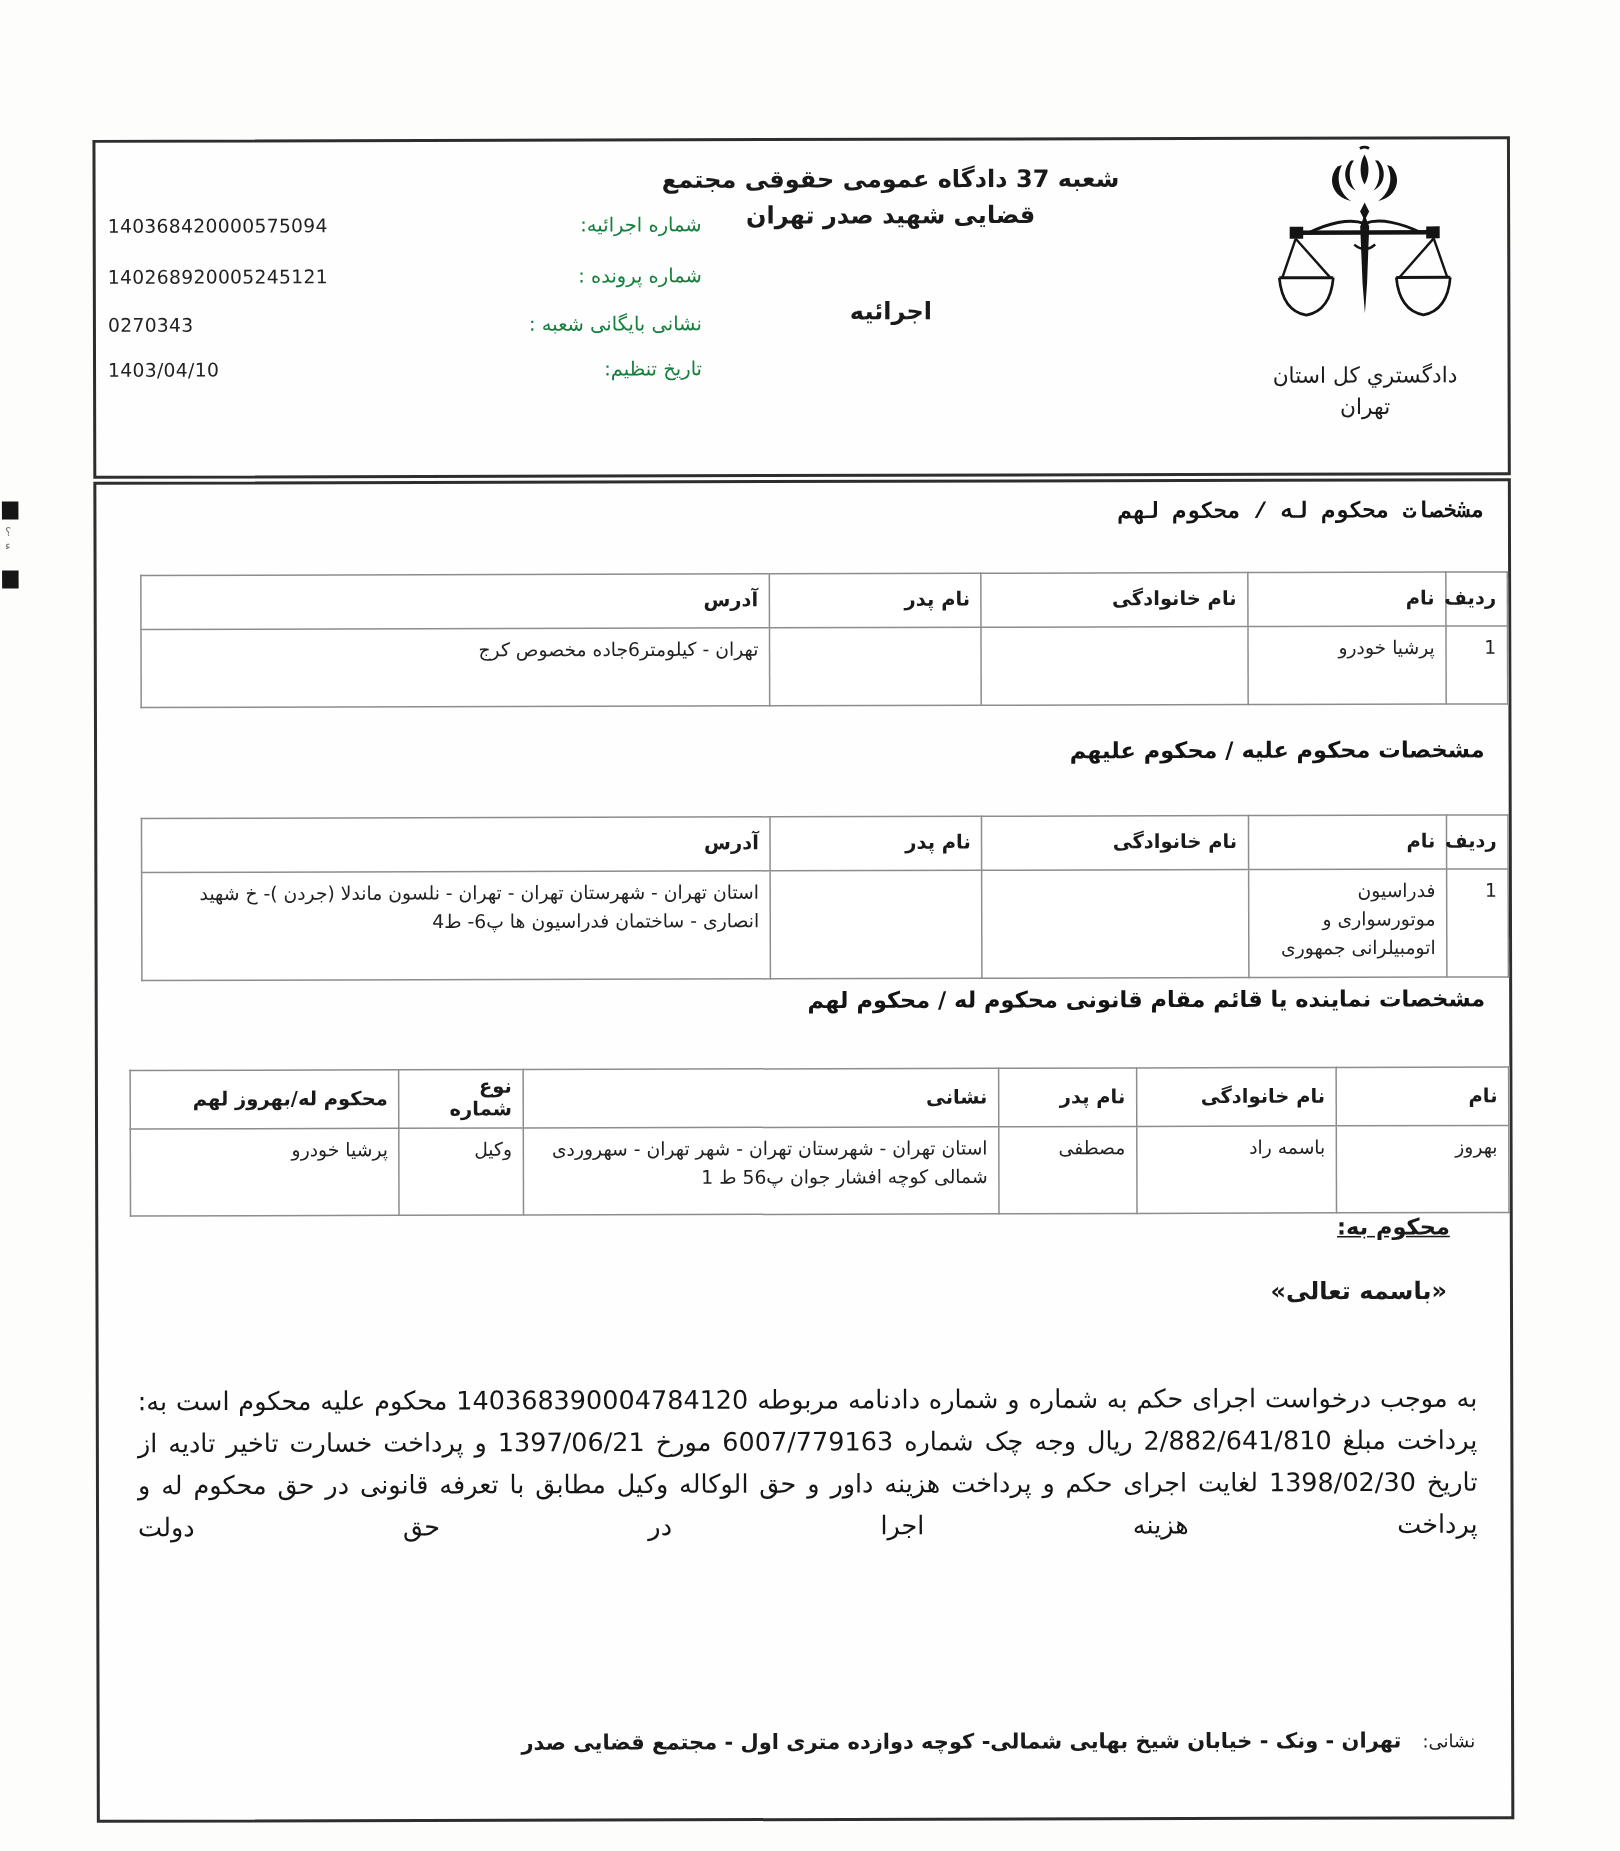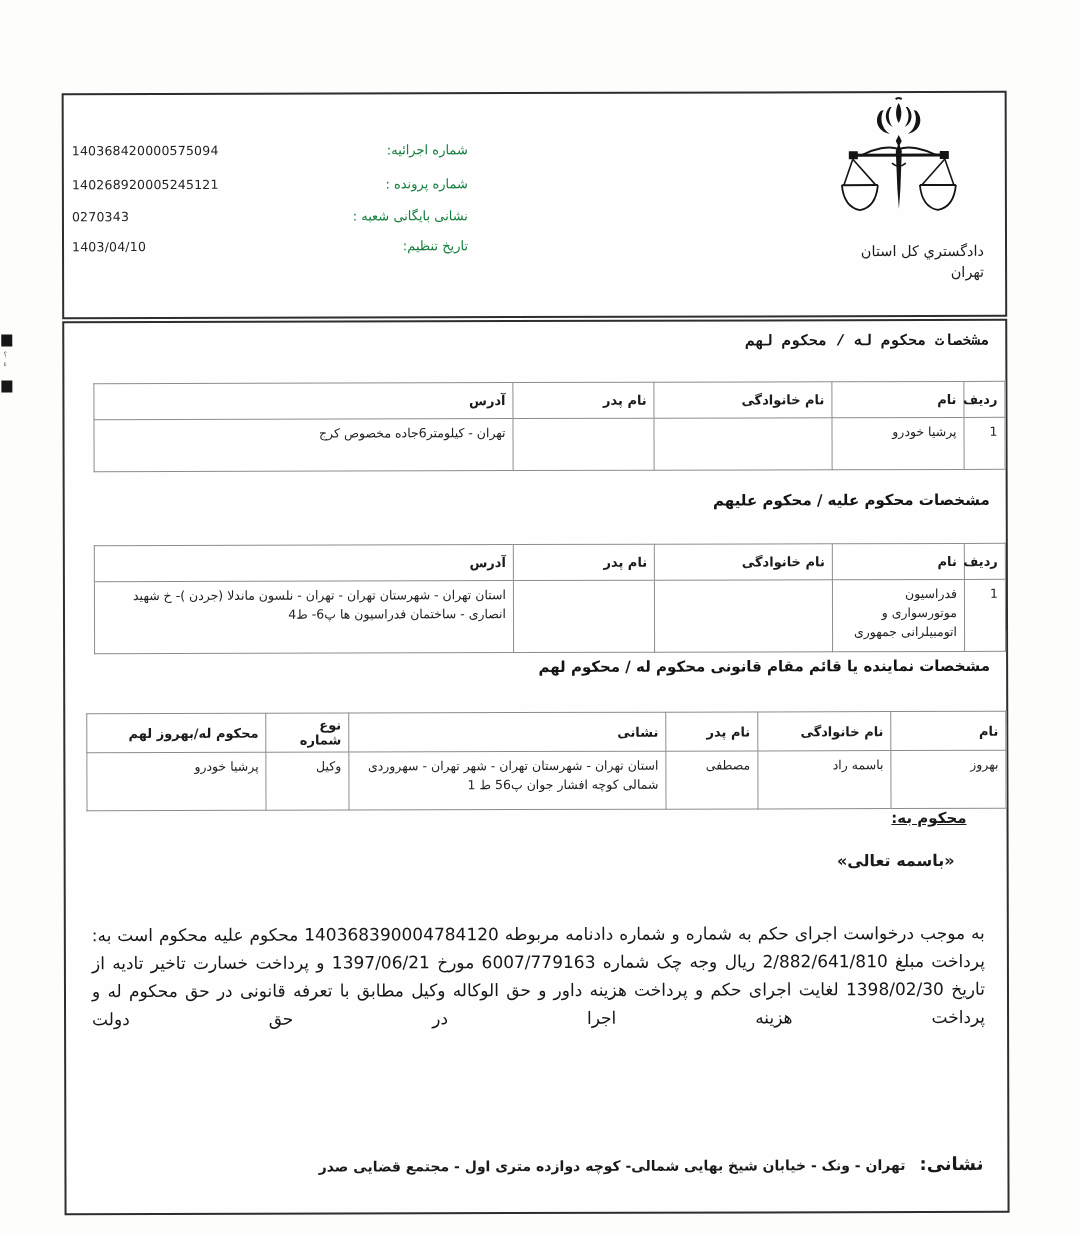--- a/index.html
+++ b/index.html
@@ -16,43 +16,43 @@
     font-weight:bold;font-size:16px;line-height:24px;direction:rtl;}
   .doc-type{position:absolute;left:340px;top:104px;width:380px;text-align:center;
     font-weight:bold;font-size:16px;direction:rtl;}
 
   .fields{position:absolute;left:8px;top:48px;width:396px;}
   .field-row{position:absolute;left:0;width:396px;display:flex;
     justify-content:space-between;align-items:baseline;direction:ltr;}
   .field-value{font-size:12.5px;letter-spacing:.2px;color:#222;}
   .field-label{font-size:13px;direction:rtl;color:#15803d;}
 
-  .logo-wrap{position:absolute;right:21px;top:4px;width:170px;text-align:right;}
+  .logo-wrap{position:absolute;right:10px;top:4px;width:170px;text-align:center;}
   .org-name{font-size:14.5px;line-height:21px;direction:rtl;margin-top:2px;color:#1c1c1c;}
 
   .sec-title{position:absolute;right:16px;font-weight:bold;font-size:15px;direction:rtl;color:#141414;}
 
   table.grid{position:absolute;right:0;border-collapse:collapse;table-layout:fixed;direction:rtl;background:#fff;}
   table.grid th{font-weight:bold;font-size:13px;text-align:right;vertical-align:middle;
     border:1px solid #8d8d8d;padding:4px 7px;color:#1b1b1b;}
   table.grid td{font-size:12.5px;text-align:right;vertical-align:top;
     border:1px solid #8d8d8d;padding:4px 7px;line-height:19px;color:#222;}
   td.num{text-align:left;font-size:12px;}
   td.center{text-align:center;}
   .clip{max-height:58px;overflow:hidden;}
 
   .judge-label{position:absolute;right:40px;font-weight:bold;font-size:15px;direction:rtl;}
-  .basmala{position:absolute;right:52px;font-weight:bold;font-size:16px;direction:rtl;text-align:right;}
+  .basmala{position:absolute;right:42px;font-weight:bold;font-size:16px;direction:rtl;text-align:right;}
   .judgment-body{position:absolute;right:22px;left:26px;direction:rtl;text-align:justify;
     font-size:17px;line-height:28px;color:#161616;}
   .judgment-body:after{content:"";display:inline-block;width:100%;}
 
   .footer-row{position:absolute;right:24px;left:40px;display:flex;direction:rtl;
     align-items:baseline;gap:14px;justify-content:flex-start;}
-  .footer-label{font-size:18px;font-weight:bold;}
+  .footer-label{font-size:12px;}
   .footer-address{font-weight:bold;font-size:14px;letter-spacing:.1px;}
 
   .edge-mark{position:absolute;left:2px;top:333px;width:13px;height:62px;}
   .edge-mark .blk{position:absolute;left:0;width:11px;height:12px;background:#161616;}
   .edge-mark .b1{top:0;}
   .edge-mark .b2{top:46px;}
   .edge-mark .squiggle{position:absolute;left:2px;top:16px;font-size:8px;color:#777;line-height:9px;}
   svg.emblem-svg{display:block;margin:0 auto;}
 </style>
 </head>
@@ -62,21 +62,26 @@
   <div class="doc">
 
     <div class="edge-mark">
       <div class="blk b1"></div>
       <div class="squiggle">؟<br>ء</div>
       <div class="blk b2"></div>
     </div>
 
     <div class="box header-box">
 
-
+      <div class="court-title">
+        <div>شعبه 37 دادگاه عمومی حقوقی مجتمع</div>
+        <div>قضایی شهید صدر تهران</div>
+      </div>
+
+      <div class="doc-type">اجرائیه</div>
 
       <div class="fields">
         <div class="field-row" style="top:0;">
           <span class="field-value">140368420000575094</span>
           <span class="field-label">شماره اجرائیه:</span>
         </div>
         <div class="field-row" style="top:34px;">
           <span class="field-value">140268920005245121</span>
           <span class="field-label">شماره پرونده :</span>
         </div>

